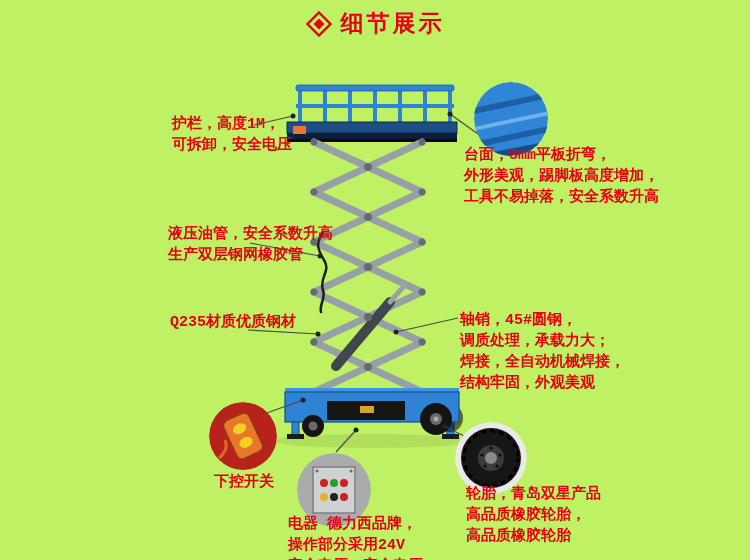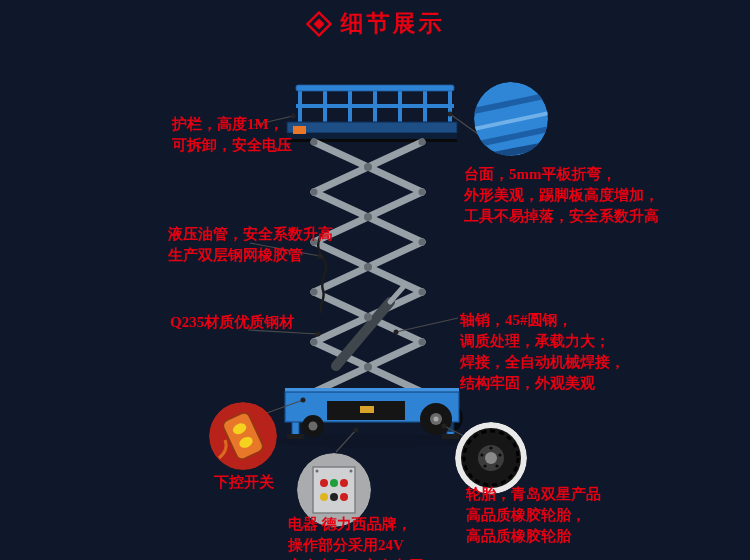--- a/index.html
+++ b/index.html
@@ -1,18 +1,18 @@
 <!DOCTYPE html>
 <html style="--red: #e60012; --blue: #2e83d4; --blue_light: #3f93e2; --blue_dark: #174f88; --navy: #1d4f86; --arm_gray: #97a0a7; --pivot_gray: #646c72; --orange: #e8772a; --yellow: #f4d21f;"><head>
 <meta charset="utf-8">
 <style>
   html,body{margin:0;padding:0;background:#ffffff;}
   .stage{
-    position:relative;width:750px;height:560px;background:#0f172a;overflow:hidden;
-    font-family:Liberation Serif, serif;
+    position:relative;width:750px;height:560px;background:#bef264;overflow:hidden;
+    font-family:Liberation Mono, monospace;
   }
   .header{
     position:absolute;left:0;right:0;top:8px;display:flex;align-items:center;
     justify-content:center;gap:9px;
   }
   .header h1{
     margin:0;font-size:23px;font-weight:700;color:var(--red);letter-spacing:3px;
   }
   .machine,.overlay{position:absolute;left:0;top:0;pointer-events:none;}
   .bubble{position:absolute;border-radius:50%;overflow:hidden;}
@@ -204,21 +204,21 @@
   </div>
 
   <div class="anno" style="left:170px;top:312px">
     <span>Q235材质优质钢材</span>
   </div>
 
   <div class="anno" style="left:214px;top:472px">
     <span>下控开关</span>
   </div>
 
-  <div class="anno" style="left:464px;top:164px">
+  <div class="anno" style="left:464px;top:145px">
     <span>台面，5mm平板折弯，</span>
     <span>外形美观，踢脚板高度增加，</span>
     <span>工具不易掉落，安全系数升高</span>
   </div>
 
   <div class="anno" style="left:460px;top:310px">
     <span>轴销，45#圆钢，</span>
     <span>调质处理，承载力大；</span>
     <span>焊接，全自动机械焊接，</span>
     <span>结构牢固，外观美观</span>

